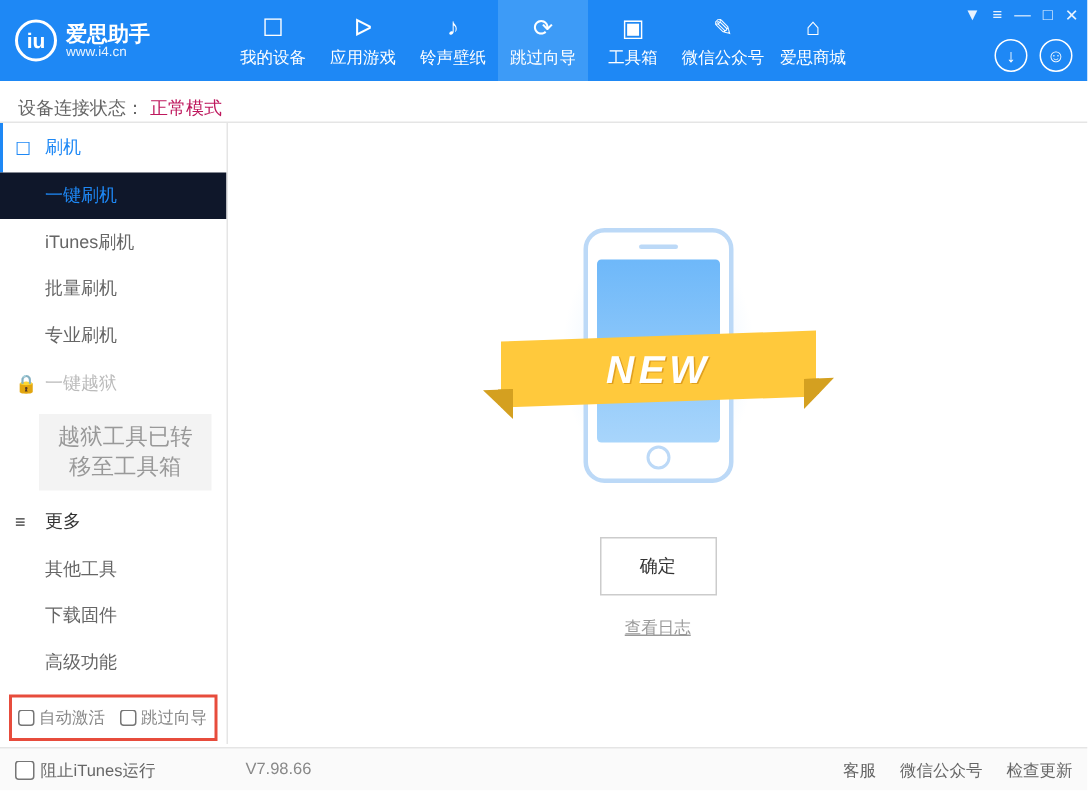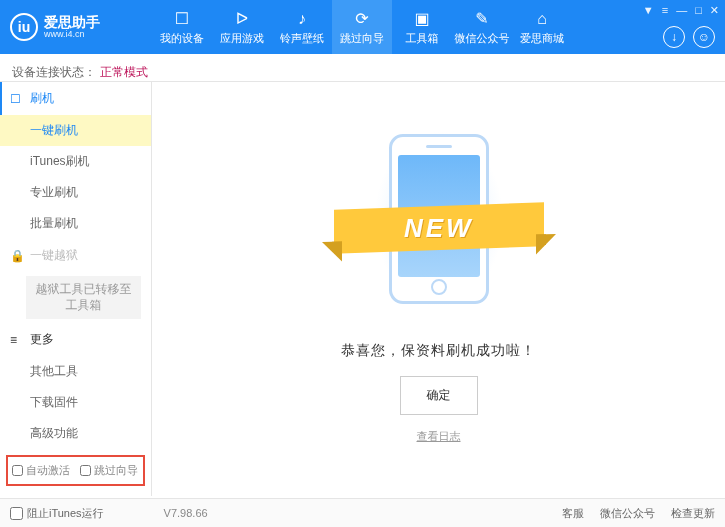--- a/index.html
+++ b/index.html
@@ -19,22 +19,22 @@
 .hdr-round span { width:22px; height:22px; border:1.5px solid #fff; border-radius:50%; display:flex; align-items:center; justify-content:center; font-size:12px; cursor:pointer; }
 .statusbar { height:28px; border-bottom:1px solid #e5e5e5; display:flex; align-items:flex-end; padding:0 12px; font-size:12px; color:#666; }
 .statusbar .val { color:#be185d; margin-left:4px; }
 .body { display:flex; height:414px; }
 .sidebar { width:152px; border-right:1px solid #e5e5e5; font-size:12px; color:#555; overflow:hidden; display:flex; flex-direction:column; }
 .side-main { flex:1; }
 .cat { display:flex; align-items:center; padding:8px 10px; color:#333; }
 .cat.active { color:#1e88f5; border-left:2px solid #1e88f5; padding-left:8px; }
 .cat .ci { width:14px; display:inline-block; margin-right:6px; font-size:12px; }
 .sub-item { padding:7px 10px 7px 30px; cursor:pointer; color:#666; }
-.sub-item.active { background:#fef9c3; color:#1e88f5; }
-.sub-note { margin:4px 10px 4px 26px; padding:6px; background:#f3f3f3; color:#999; font-size:12px; text-align:center; line-height:1.3; }
+.sub-item.active { background:#0f172a; color:#1e88f5; }
+.sub-note { margin:4px 10px 4px 26px; padding:6px; background:#f3f3f3; color:#999; font-size:15px; text-align:center; line-height:1.3; }
 .lock { color:#bbb; }
 .check-area { border:2px solid #e74c3c; margin:6px; padding:6px 4px; display:flex; gap:10px; font-size:11px; }
 .check-area label { display:flex; align-items:center; gap:3px; color:#888; cursor:pointer; }
 .check-area input { width:11px; height:11px; }
 .device-info { padding:4px 8px 8px; font-size:11px; }
 .device-info .name { color:#1e88f5; font-weight:bold; font-size:12px; display:flex; align-items:center; gap:4px; }
 .main { flex:1; display:flex; flex-direction:column; align-items:center; justify-content:center; position:relative; }
 .illus { position:relative; width:200px; height:190px; }
 .phone { position:absolute; left:50px; top:0; width:100px; height:170px; border:3px solid #bcd9f7; border-radius:14px; background:#fff; }
 .phone::before { content:""; position:absolute; top:8px; left:50%; transform:translateX(-50%); width:26px; height:3px; background:#bcd9f7; border-radius:2px; }
@@ -117,22 +117,22 @@
 <div class="body">
   <div class="sidebar">
     <div class="side-main">
       <div class="cat active">
         <span class="ci">☐</span>
         <span>刷机</span>
       </div>
       <div id="items1">
           <div class="sub-item active">一键刷机</div>
           <div class="sub-item">iTunes刷机</div>
+          <div class="sub-item">批量刷机</div>
           <div class="sub-item">专业刷机</div>
-          <div class="sub-item">批量刷机</div>
         </div>
       <div class="cat lock">
         <span class="ci">🔒</span>
         <span>一键越狱</span>
       </div>
       <div class="sub-note">越狱工具已转移至工具箱</div>
       <div class="cat">
         <span class="ci">≡</span>
         <span>更多</span>
       </div>
@@ -164,21 +164,20 @@
   <div class="main">
     <div class="illus">
       <div class="glow"></div>
       <div class="phone">
           <div class="phone-screen"></div>
         </div>
       <div class="ribbon">
           <span>NEW</span>
         </div>
     </div>
-    <div class="success-text">恭喜您，保资料刷机成功啦！</div>
     <button class="ok-btn">确定</button>
     <div class="log-link">查看日志</div>
   </div>
 </div>
 
 <div class="footer">
   <label>
     <input type="checkbox" style="">
     <span>阻止iTunes运行</span>
   </label>

